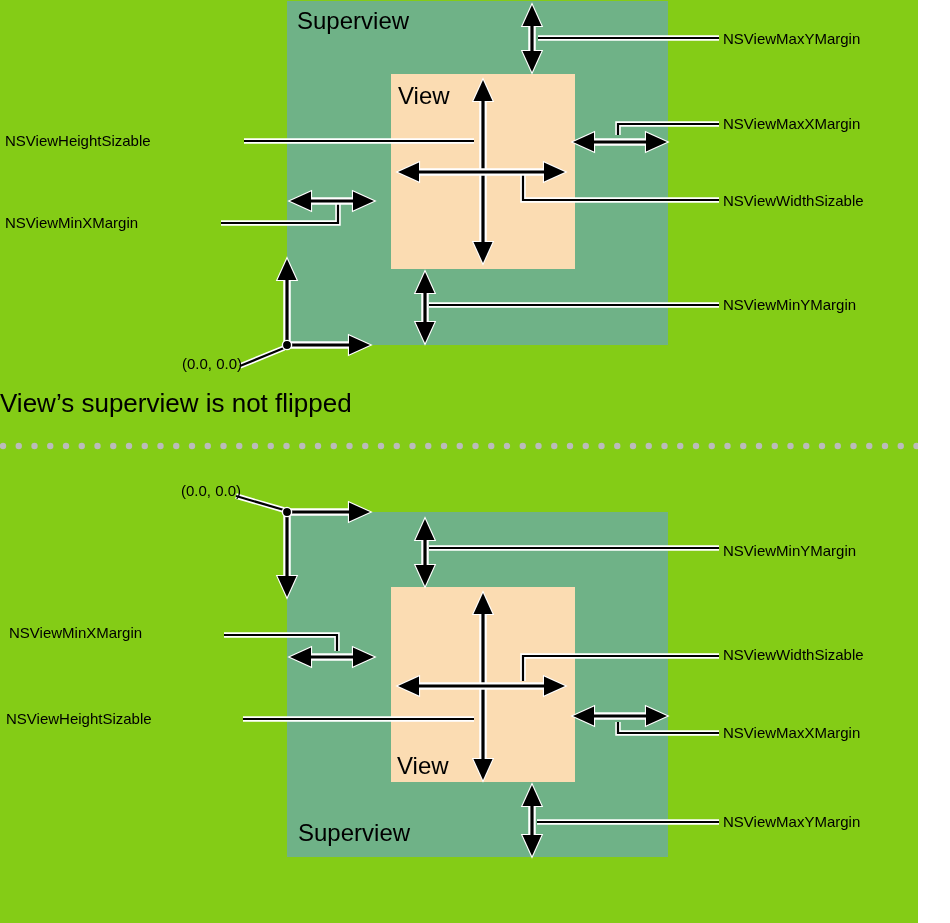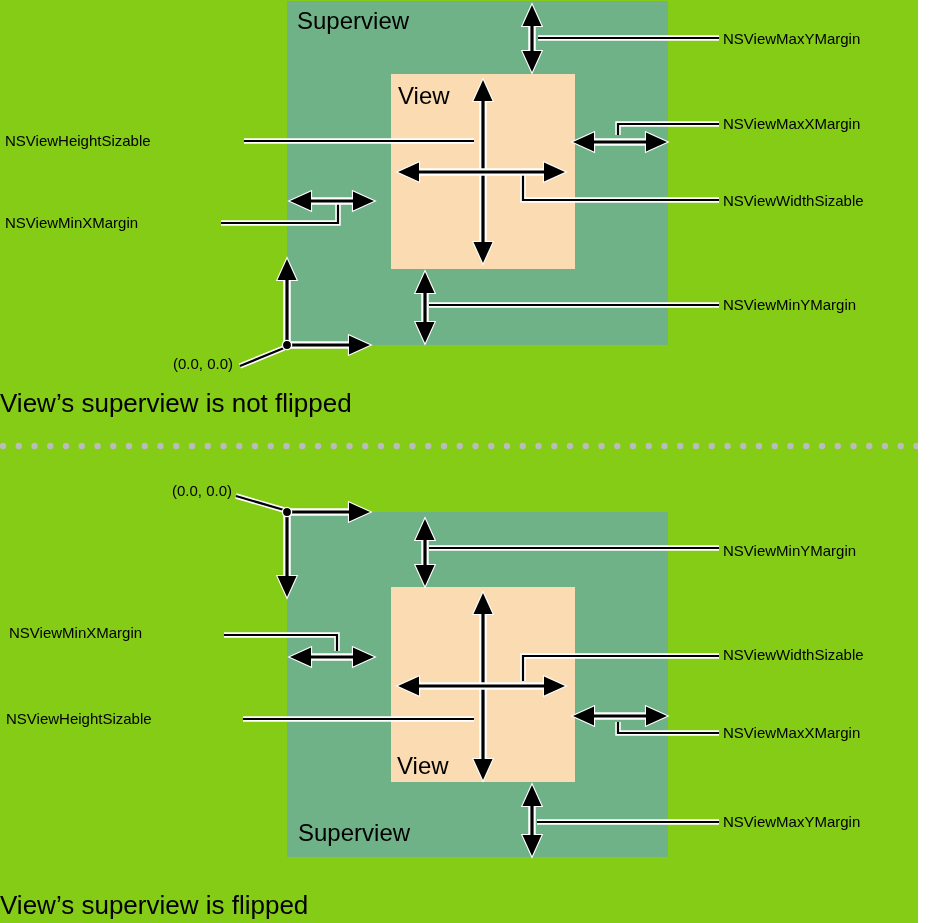--- a/index.html
+++ b/index.html
@@ -10,21 +10,21 @@
   .rect{position:absolute;}
   .lbl{
     position:absolute;font-size:15px;line-height:24px;white-space:nowrap;
     font-family:"Liberation Sans", sans-serif;color:#000;
   }
   .inner-lbl{font-size:24px;line-height:24px;}
   .caption{
     position:absolute;left:0;width:950px;text-align:left;
     font-size:26px;line-height:26px;white-space:nowrap;
   }
-  .origin-lbl{text-align:right;}
+  .origin-lbl{text-align:right;margin-left:9px;}
   #linework{position:absolute;left:0;top:0;}
 </style>
 </head>
 <body>
 
 <div id="stage">
 
   <div class="rect" style="left:287px;top:1px;width:381px;height:344px;background:#6fb287;"></div>
   <div class="rect" style="left:391px;top:74px;width:184px;height:195px;background:#fbdcb2;"></div>
 
@@ -300,14 +300,13 @@
   <div class="lbl" style="left:9px;top:621px;">NSViewMinXMargin</div>
   <div class="lbl" style="left:6px;top:707px;">NSViewHeightSizable</div>
 
   <div class="lbl" style="left:723px;top:539px;">NSViewMinYMargin</div>
   <div class="lbl" style="left:723px;top:643px;">NSViewWidthSizable</div>
   <div class="lbl" style="left:723px;top:721px;">NSViewMaxXMargin</div>
   <div class="lbl" style="left:723px;top:810px;">NSViewMaxYMargin</div>
 
   <div class="lbl origin-lbl" style="left:136px;top:479px;width:96px;">(0.0, 0.0)</div>
 
-  <div class="caption" style="top:892px;">View’s superview is flipped</div>
 </div>
 
 </body></html>

